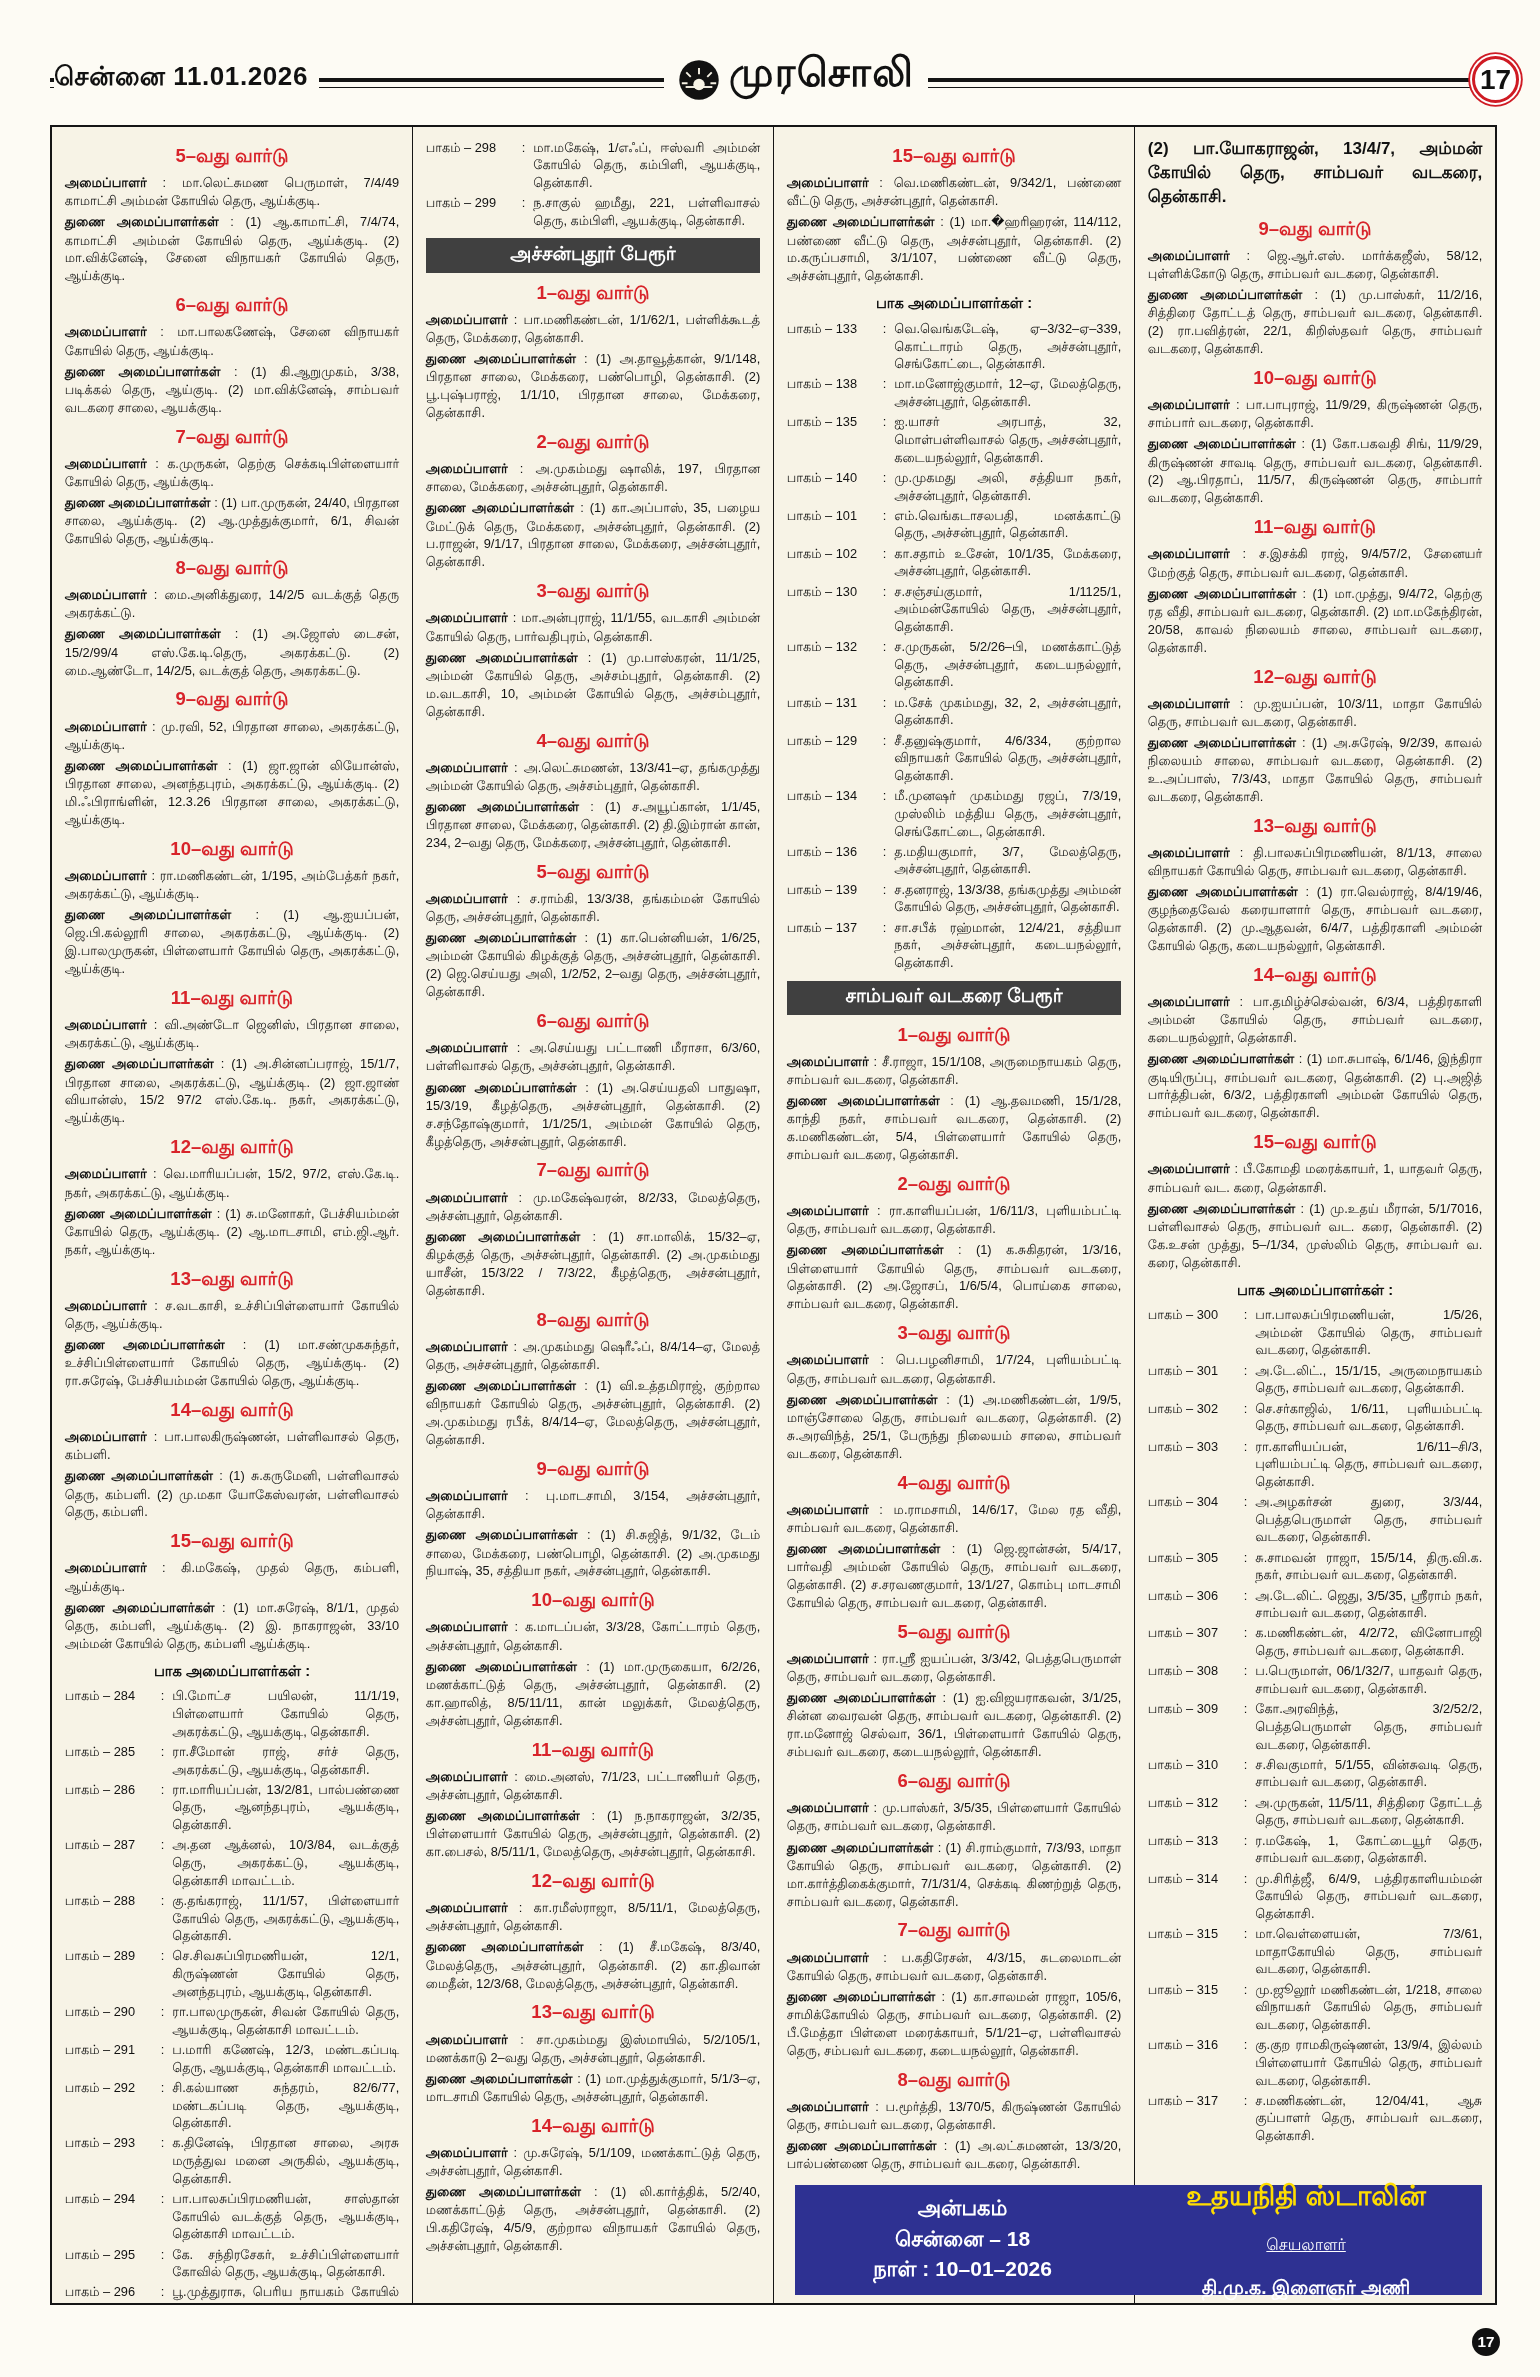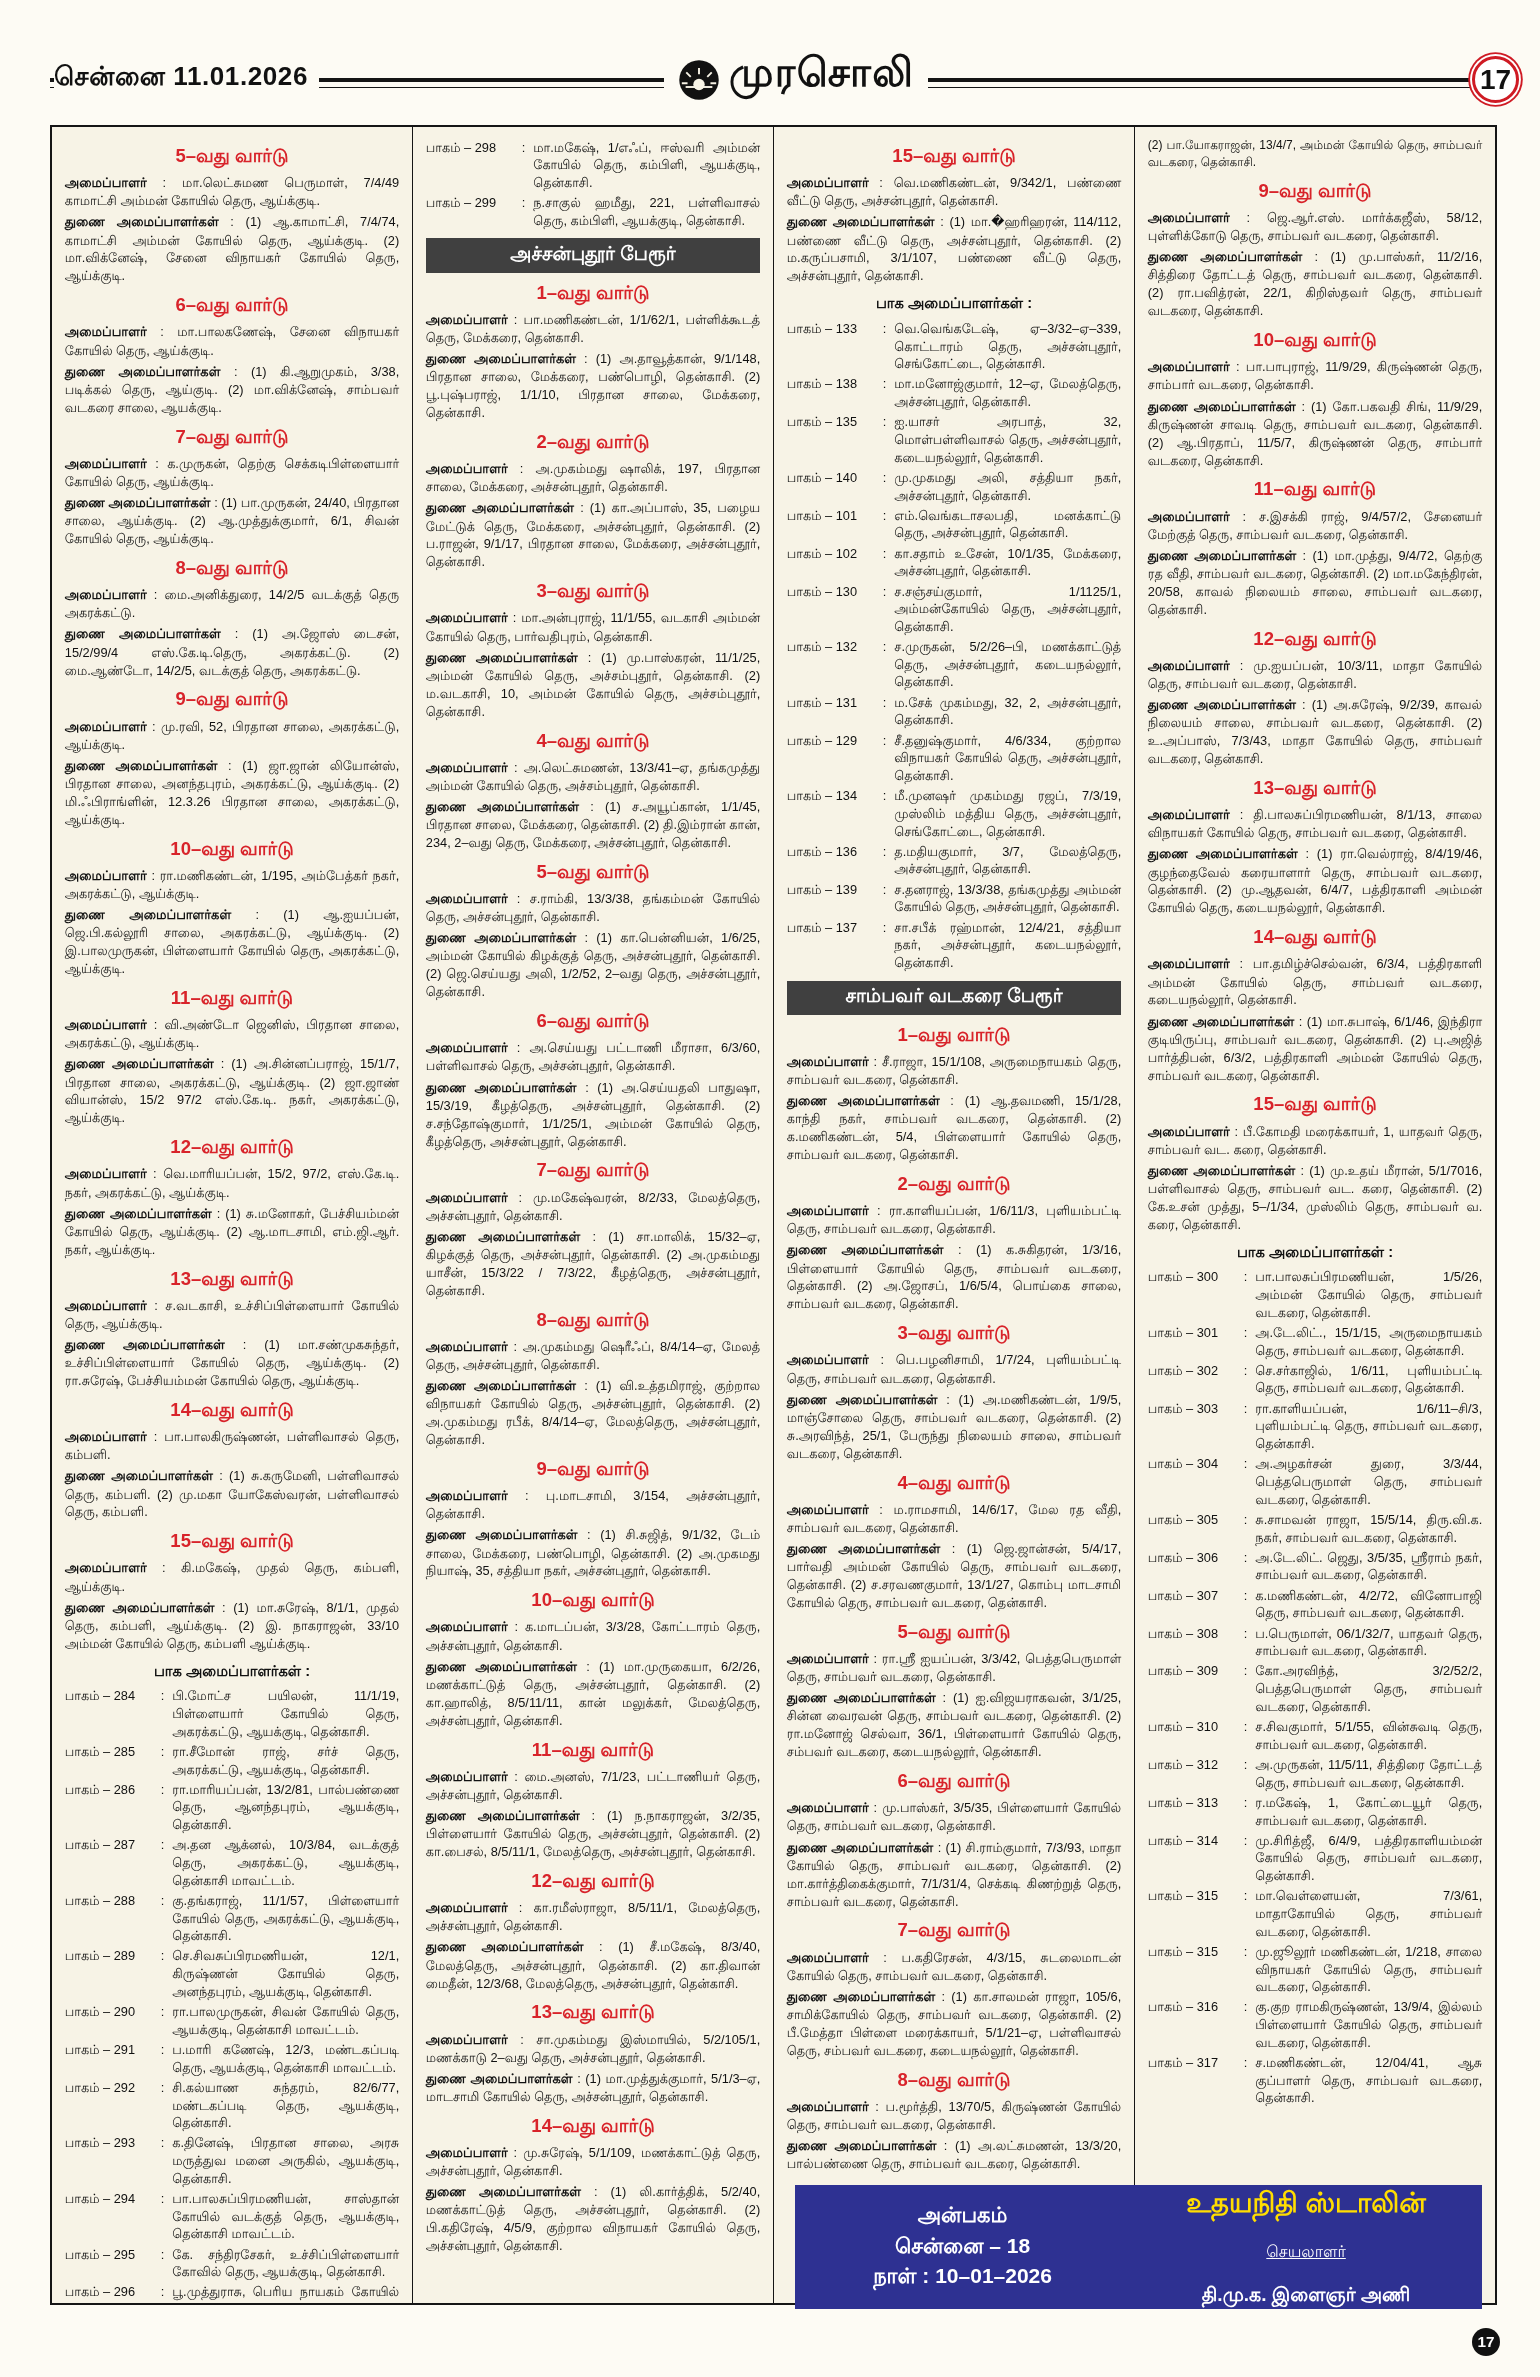--- a/index.html
+++ b/index.html
@@ -30,23 +30,23 @@
   .wtitle{color:#d8232a;font-weight:bold;font-size:18.5px;text-align:center;margin:9px 0 5.1px 0;}
   .para{margin:3.2px 0;font-size:12.8px;line-height:1.4;text-align:justify;}
   .para b{font-size:13px;}
   .band{background:#404040;color:#fff;font-weight:bold;font-size:19px;text-align:center;
     padding:4.5px 2.6px 5.7px 2.6px;margin:9px 0 3.8px 0;}
   .subhead{font-weight:bold;font-size:14.7px;text-align:center;margin:10.2px 0 6.4px 0;}
   .part{display:grid;grid-template-columns:96px 11.5px 1fr;margin:2.6px 0;
     font-size:12.8px;line-height:1.38;}
   .part .pno{white-space:nowrap;}
   .part .ptext{text-align:justify;}
-  .cont{margin:1.3px 0 3.8px 0;font-size:12px;line-height:1.4;text-align:justify;}
+  .cont{margin:1.3px 0 3.8px 0;font-size:17px;line-height:1.4;text-align:justify;font-weight:bold;}
   
-  .bluebox{position:absolute;left:795px;top:2185px;width:687px;height:124px;
+  .bluebox{position:absolute;left:795px;top:2185px;width:687px;height:110px;
     background:#2e3192;display:flex;color:#fff;z-index:5;}
   .bb-left{flex:1;display:flex;flex-direction:column;justify-content:center;
     align-items:center;gap:3.8px;font-weight:bold;font-size:21px;}
   .bb-right{flex:1.05;display:flex;flex-direction:column;justify-content:center;
     align-items:center;gap:21px;}
   .bb-name{color:#ffdd00;font-weight:bold;font-size:27.5px;}
   .bb-role{font-size:16px;text-decoration:underline;}
   .bb-org{font-size:19px;font-weight:bold;}
   .pg-bottom{position:absolute;right:41px;top:2328px;width:28px;height:28px;border-radius:50%;
     background:#111;color:#fff;display:flex;align-items:center;justify-content:center;

